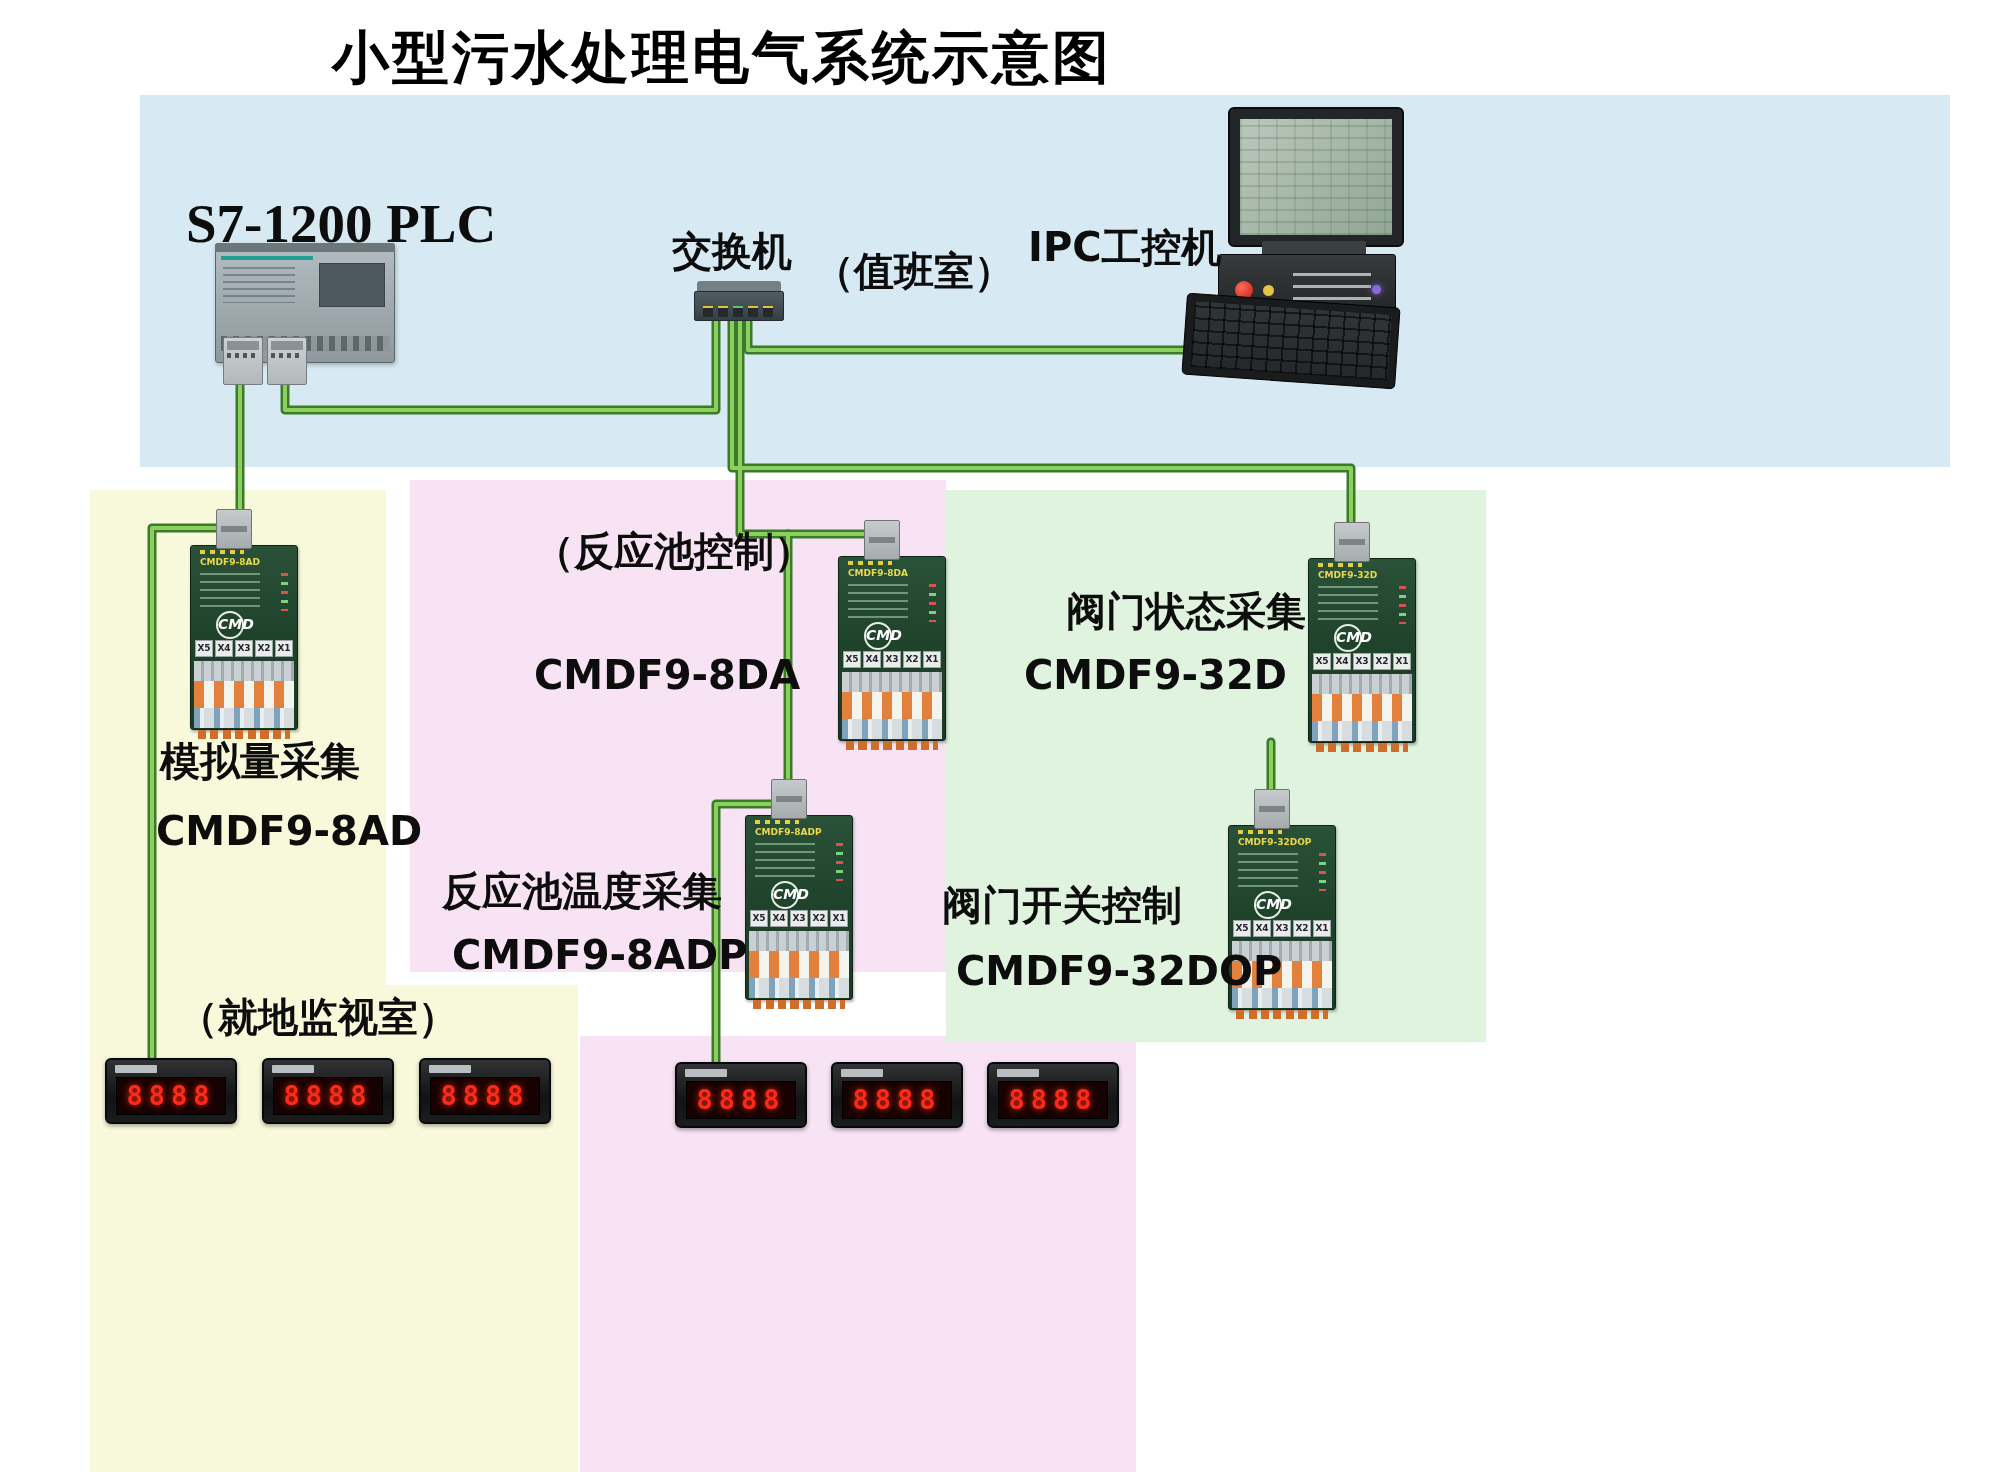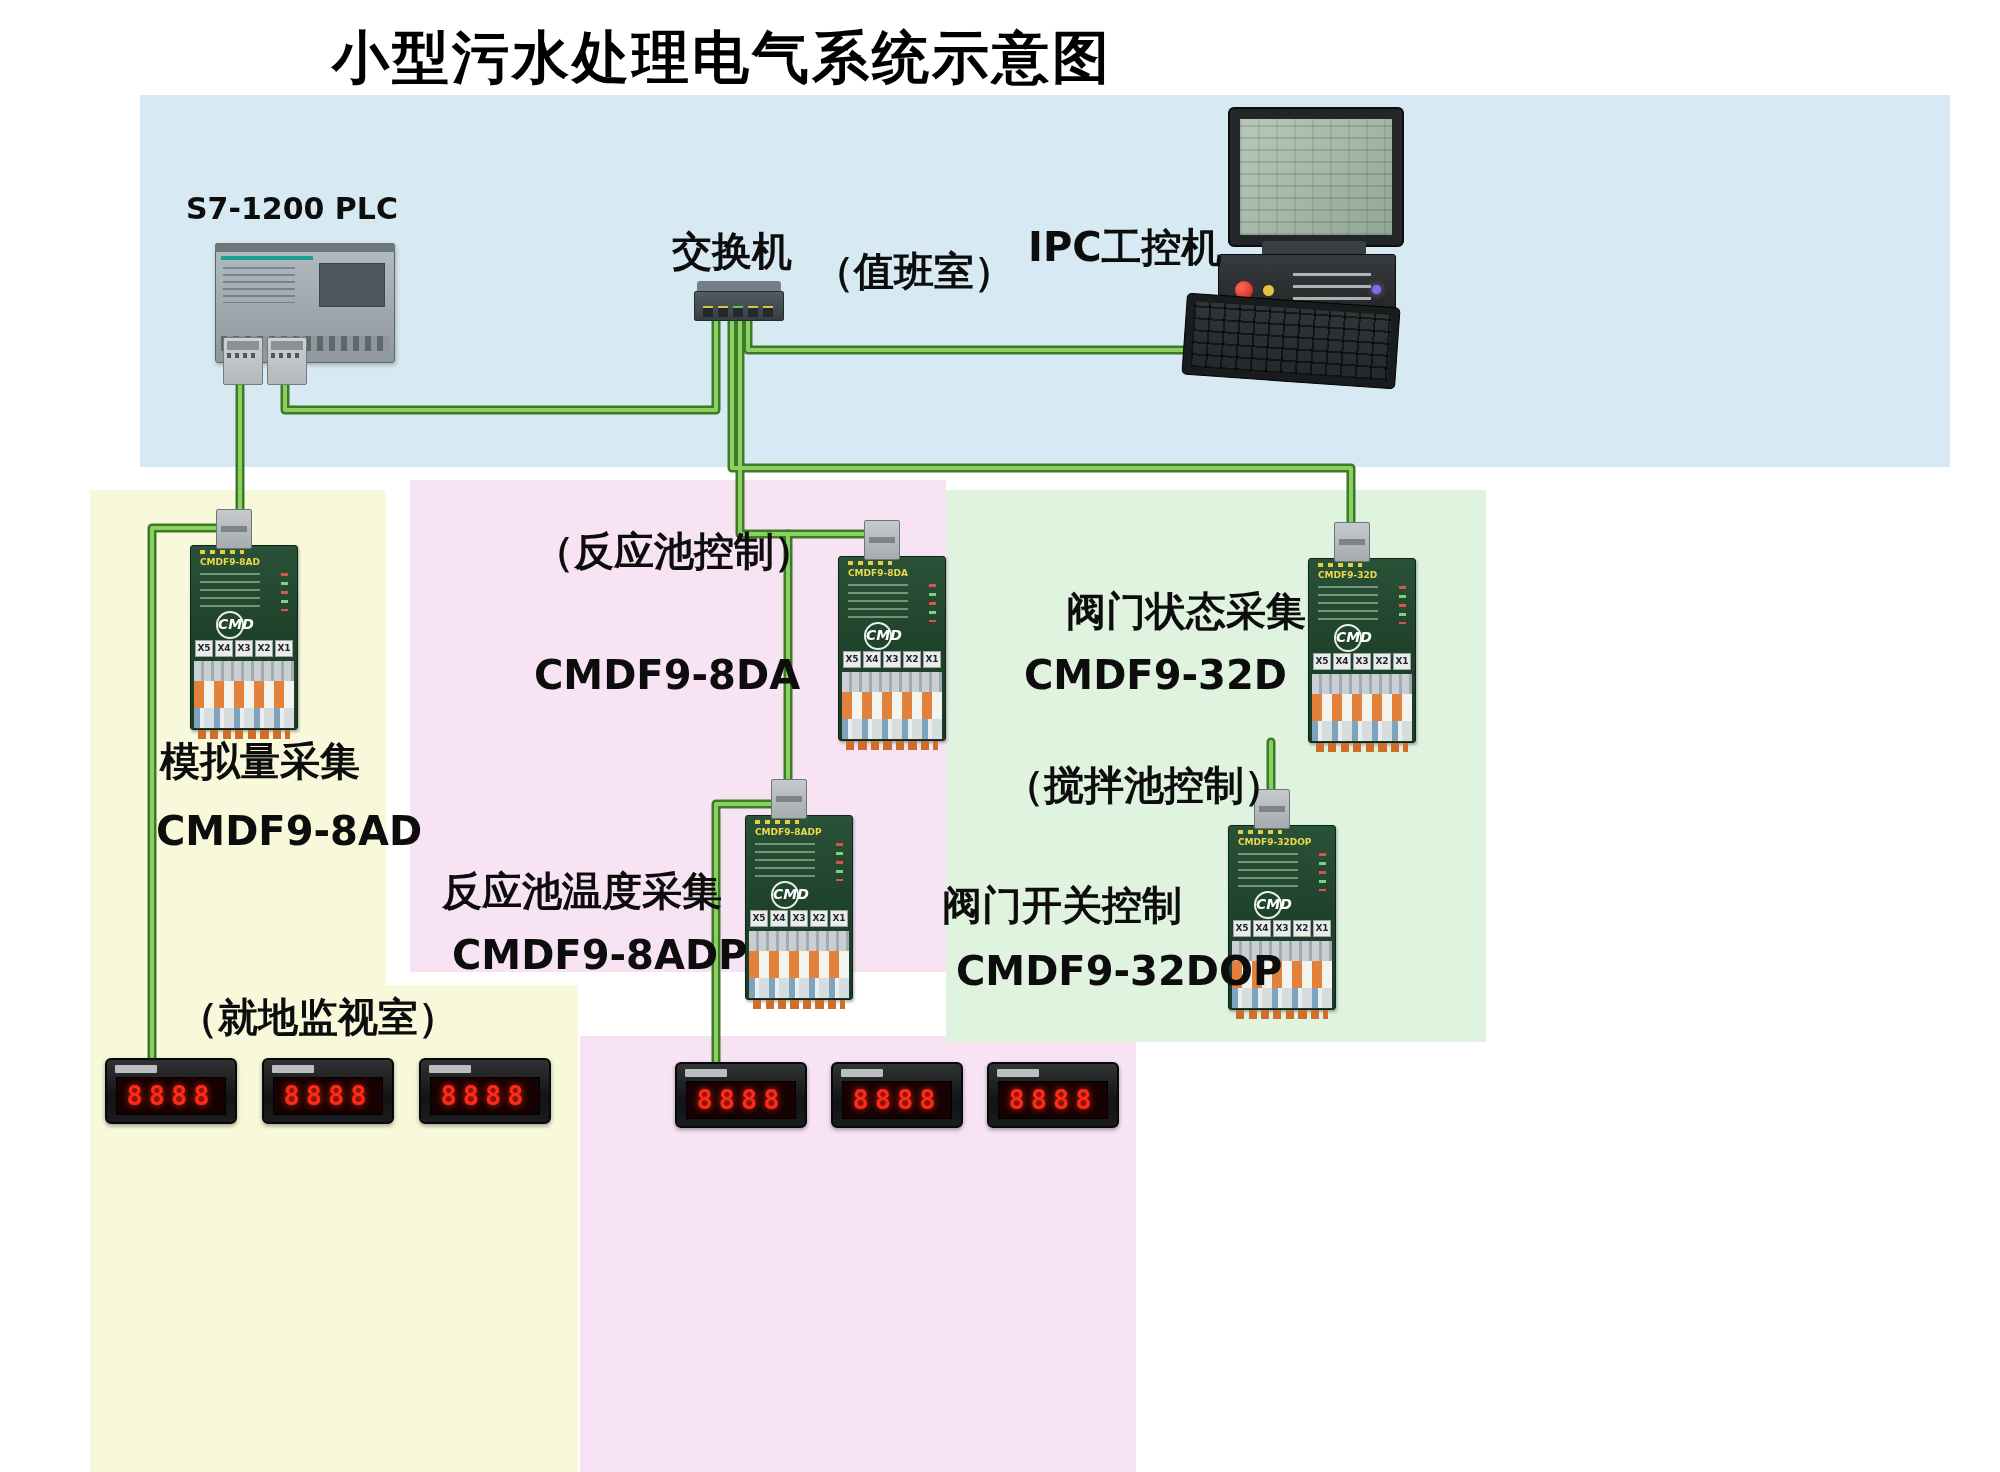--- a/index.html
+++ b/index.html
@@ -6,21 +6,21 @@
   .canvas{position:relative;width:2000px;height:1472px;background:#ffffff;overflow:hidden;
           font-family:"DejaVu Sans","Liberation Sans",sans-serif;color:#111;}
 
   
   .zone{position:absolute;z-index:1;}
 
   
   .lbl{position:absolute;z-index:6;font-weight:bold;font-size:40px;color:#0d0d0d;white-space:nowrap;line-height:1.15;}
   .title{position:absolute;left:82px;top:20px;width:1280px;text-align:center;z-index:6;
          font-size:57px;font-weight:bold;letter-spacing:3px;color:#000;}
-  .lbl-plc{font-size:30px;}
+  .lbl-plc{font-size:55px;font-family:Liberation Serif, serif;}
 
   
   .cables{position:absolute;left:0;top:0;z-index:2;}
   .c-out{stroke:#3a7a28;stroke-width:9;fill:none;}
   .c-in{stroke:#8bd05e;stroke-width:4;fill:none;}
 
   
   .plc{position:absolute;left:215px;top:243px;width:180px;height:120px;z-index:4;}
   .plc-body{position:absolute;inset:0;background:linear-gradient(180deg,#b3bcc0,#8f999d);border:1px solid #5d6569;border-radius:3px;box-shadow:1px 2px 4px rgba(0,0,0,.25);}
   .plc-top{position:absolute;left:0;right:0;top:0;height:9px;background:#6c777c;border-radius:3px 3px 0 0;}
@@ -126,21 +126,20 @@
   <div class="lbl" style="left:814px;top:248px;">（值班室）</div>
   <div class="lbl" style="left:1028px;top:224px;">IPC工控机</div>
 
   <div class="lbl" style="left:534px;top:528px;">（反应池控制）</div>
   <div class="lbl" style="left:534px;top:652px;">CMDF9-8DA</div>
   <div class="lbl" style="left:442px;top:868px;text-align:center;">反应池温度采集</div>
   <div class="lbl" style="left:452px;top:932px;">CMDF9-8ADP</div>
 
   <div class="lbl" style="left:1022px;top:588px;margin-left:44px;">阀门状态采集</div>
   <div class="lbl" style="left:1024px;top:652px;">CMDF9-32D</div>
-  <div class="lbl" style="left:1004px;top:762px;">（搅拌池控制）</div>
   <div class="lbl" style="left:942px;top:882px;text-align:center;">阀门开关控制</div>
   <div class="lbl" style="left:956px;top:948px;">CMDF9-32DOP</div>
 
   <div class="lbl" style="left:160px;top:738px;">模拟量采集</div>
   <div class="lbl" style="left:156px;top:808px;">CMDF9-8AD</div>
   <div class="lbl" style="left:178px;top:994px;">（就地监视室）</div>
 
   <div class="plc">
     <div class="plc-body"></div>
     <div class="plc-top"></div>

